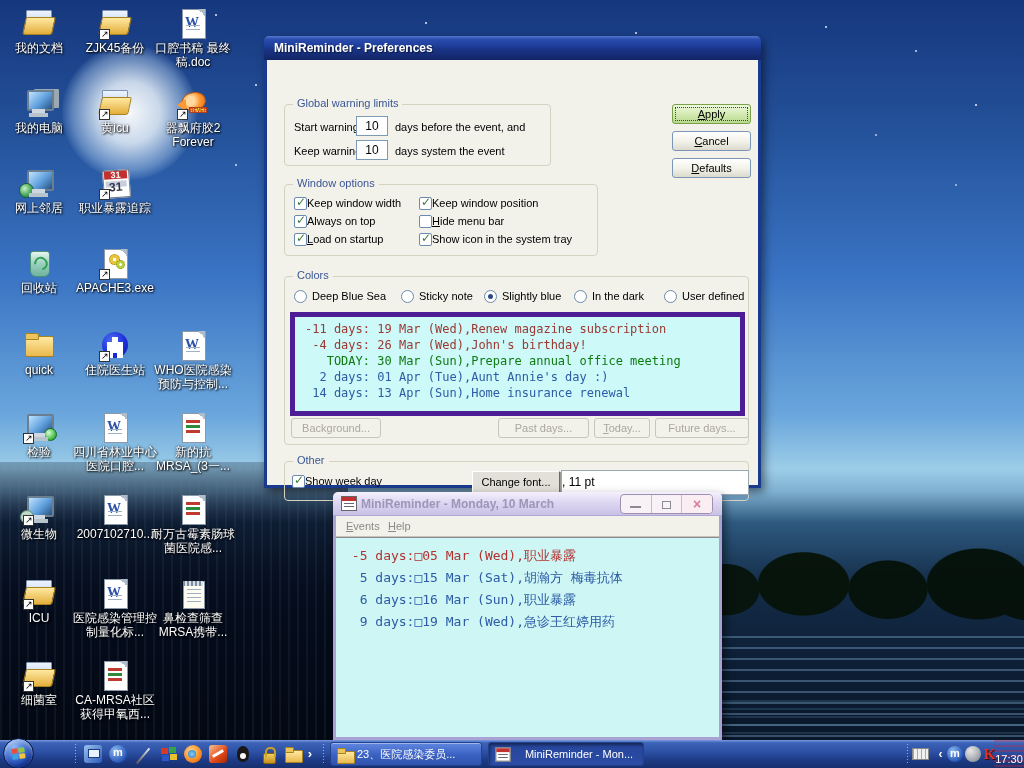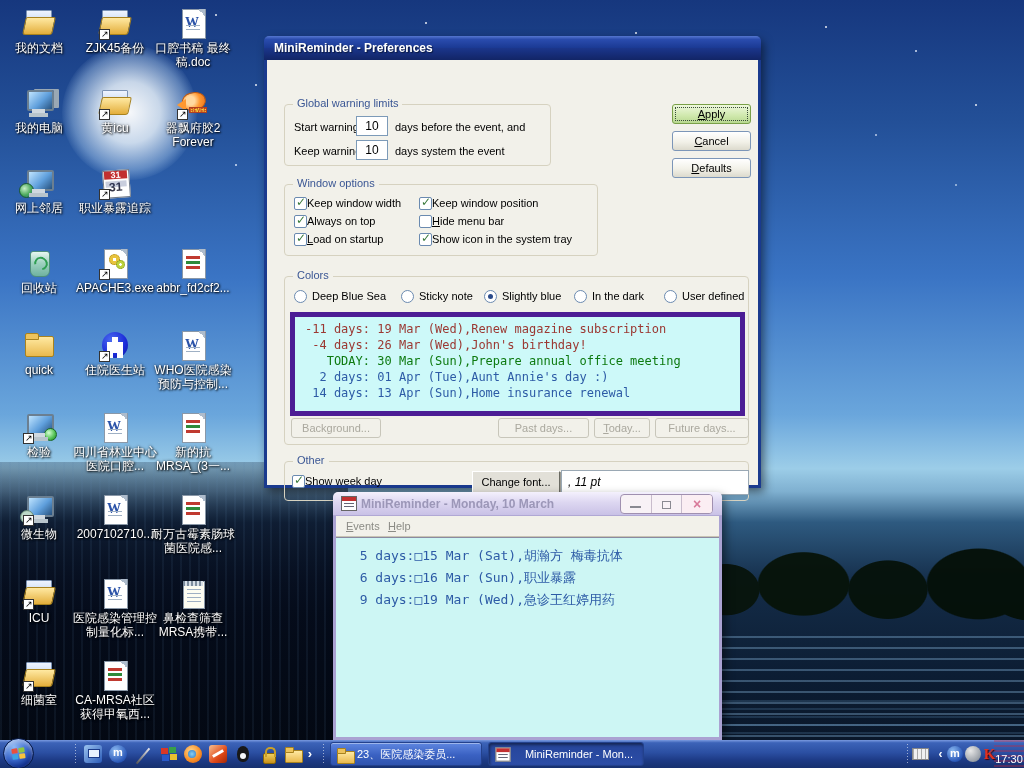--- a/index.html
+++ b/index.html
@@ -151,21 +151,21 @@
     position:relative; border-radius:2px; }
   .cb.on::after { content:"\2713"; position:absolute; left:1px; top:-3px; font:bold 12px "DejaVu Sans",sans-serif; color:#3a7a3a; }
   .cb-label { display:inline-block; }
   .radio-row { position:absolute; white-space:nowrap; }
   .rb { display:inline-block; width:13px; height:13px; background:#fff; border:1px solid #6a8ab0; border-radius:50%;
     vertical-align:-3px; position:relative; }
   .rb.on::after { content:""; position:absolute; left:3px; top:3px; width:5px; height:5px; border-radius:50%; background:#2a4a8a; }
   .rb-label { margin-left:5px; }
   .preview { position:absolute; border:5px solid #4c1d95; overflow:hidden; padding:4px 0 8px 10px; }
   .pre-line { white-space:pre; font:12px/16px "DejaVu Sans Mono",monospace; }
-  .fontfield { position:absolute; background:#fff; border:1px solid #9aa8b4; line-height:23px; padding-left:6px; font-size:12px;font-style:italic; }
+  .fontfield { position:absolute; background:#fff; border:1px solid #9aa8b4; line-height:23px; font-size:12px; }
   .btn-classic { background:#e2e0d8; border:1px solid; border-color:#fff #6a6a62 #6a6a62 #fff; border-radius:0;
     box-shadow:1px 1px 0 #9a9a92; }
 
   
   .mainwin { left:333px; top:492px; width:389px; height:248px; background:#f2f1ea;
     border:3px solid #aaa2d2; border-top:none; }
   .mainwin .titlebar { left:-3px; right:-3px;
     background:linear-gradient(180deg,#f4f1fd 0%, #ddd7f1 45%, #c9c1e6 100%);
     color:#9c97b8; padding-left:28px; border-bottom:1px solid #b0a8d4; }
   .mini-cal { position:absolute; left:8px; top:4px; width:16px; height:15px; background:#fff; border:1px solid #666; }
@@ -326,28 +326,20 @@
   <div class="dicon" style="left:72px;top:246px">
     <div class="ig">
         <span class="ic ic-page ic-exe">
           <span class="gear1"></span>
           <span class="gear2"></span>
         </span>
         <span class="sc"></span>
       </div>
     <div class="ilabel">APACHE3.exe</div>
   </div>
-  <div class="dicon" style="left:150px;top:246px">
-    <div class="ig">
-        <span class="ic ic-page ic-text">
-          <span class="marks"></span>
-        </span>
-      </div>
-    <div class="ilabel">abbr_fd2cf2...</div>
-  </div>
 
   <div class="dicon" style="left:-4px;top:328px">
     <div class="ig">
         <span class="ic ic-folder"></span>
       </div>
     <div class="ilabel">quick</div>
   </div>
   <div class="dicon" style="left:72px;top:328px">
     <div class="ig">
         <span class="ic ic-plus"></span>
@@ -574,20 +566,21 @@
         </div>
       <div class="winbtn">
           <span class="glyph-close"></span>
         </div>
     </div>
     <div class="menubar">
       <span class="menuitem accel-first" style="left:4px">Events</span>
       <span class="menuitem accel-first" style="left:46px">Help</span>
     </div>
     <div class="main-content">
+      <div class="pre-line" style="color: rgb(178, 50, 48);"> -5 days:□05 Mar (Wed),职业暴露</div>
       <div class="pre-line" style="color: rgb(45, 91, 166);">  5 days:□15 Mar (Sat),胡瀚方 梅毒抗体</div>
       <div class="pre-line" style="color: rgb(45, 91, 166);">  6 days:□16 Mar (Sun),职业暴露</div>
       <div class="pre-line" style="color: rgb(45, 91, 166);">  9 days:□19 Mar (Wed),急诊王红婷用药</div>
     </div>
   </div>
 
   <div class="taskbar">
     <div class="orb">
       <span class="flag">
           <i class="f1"></i>

